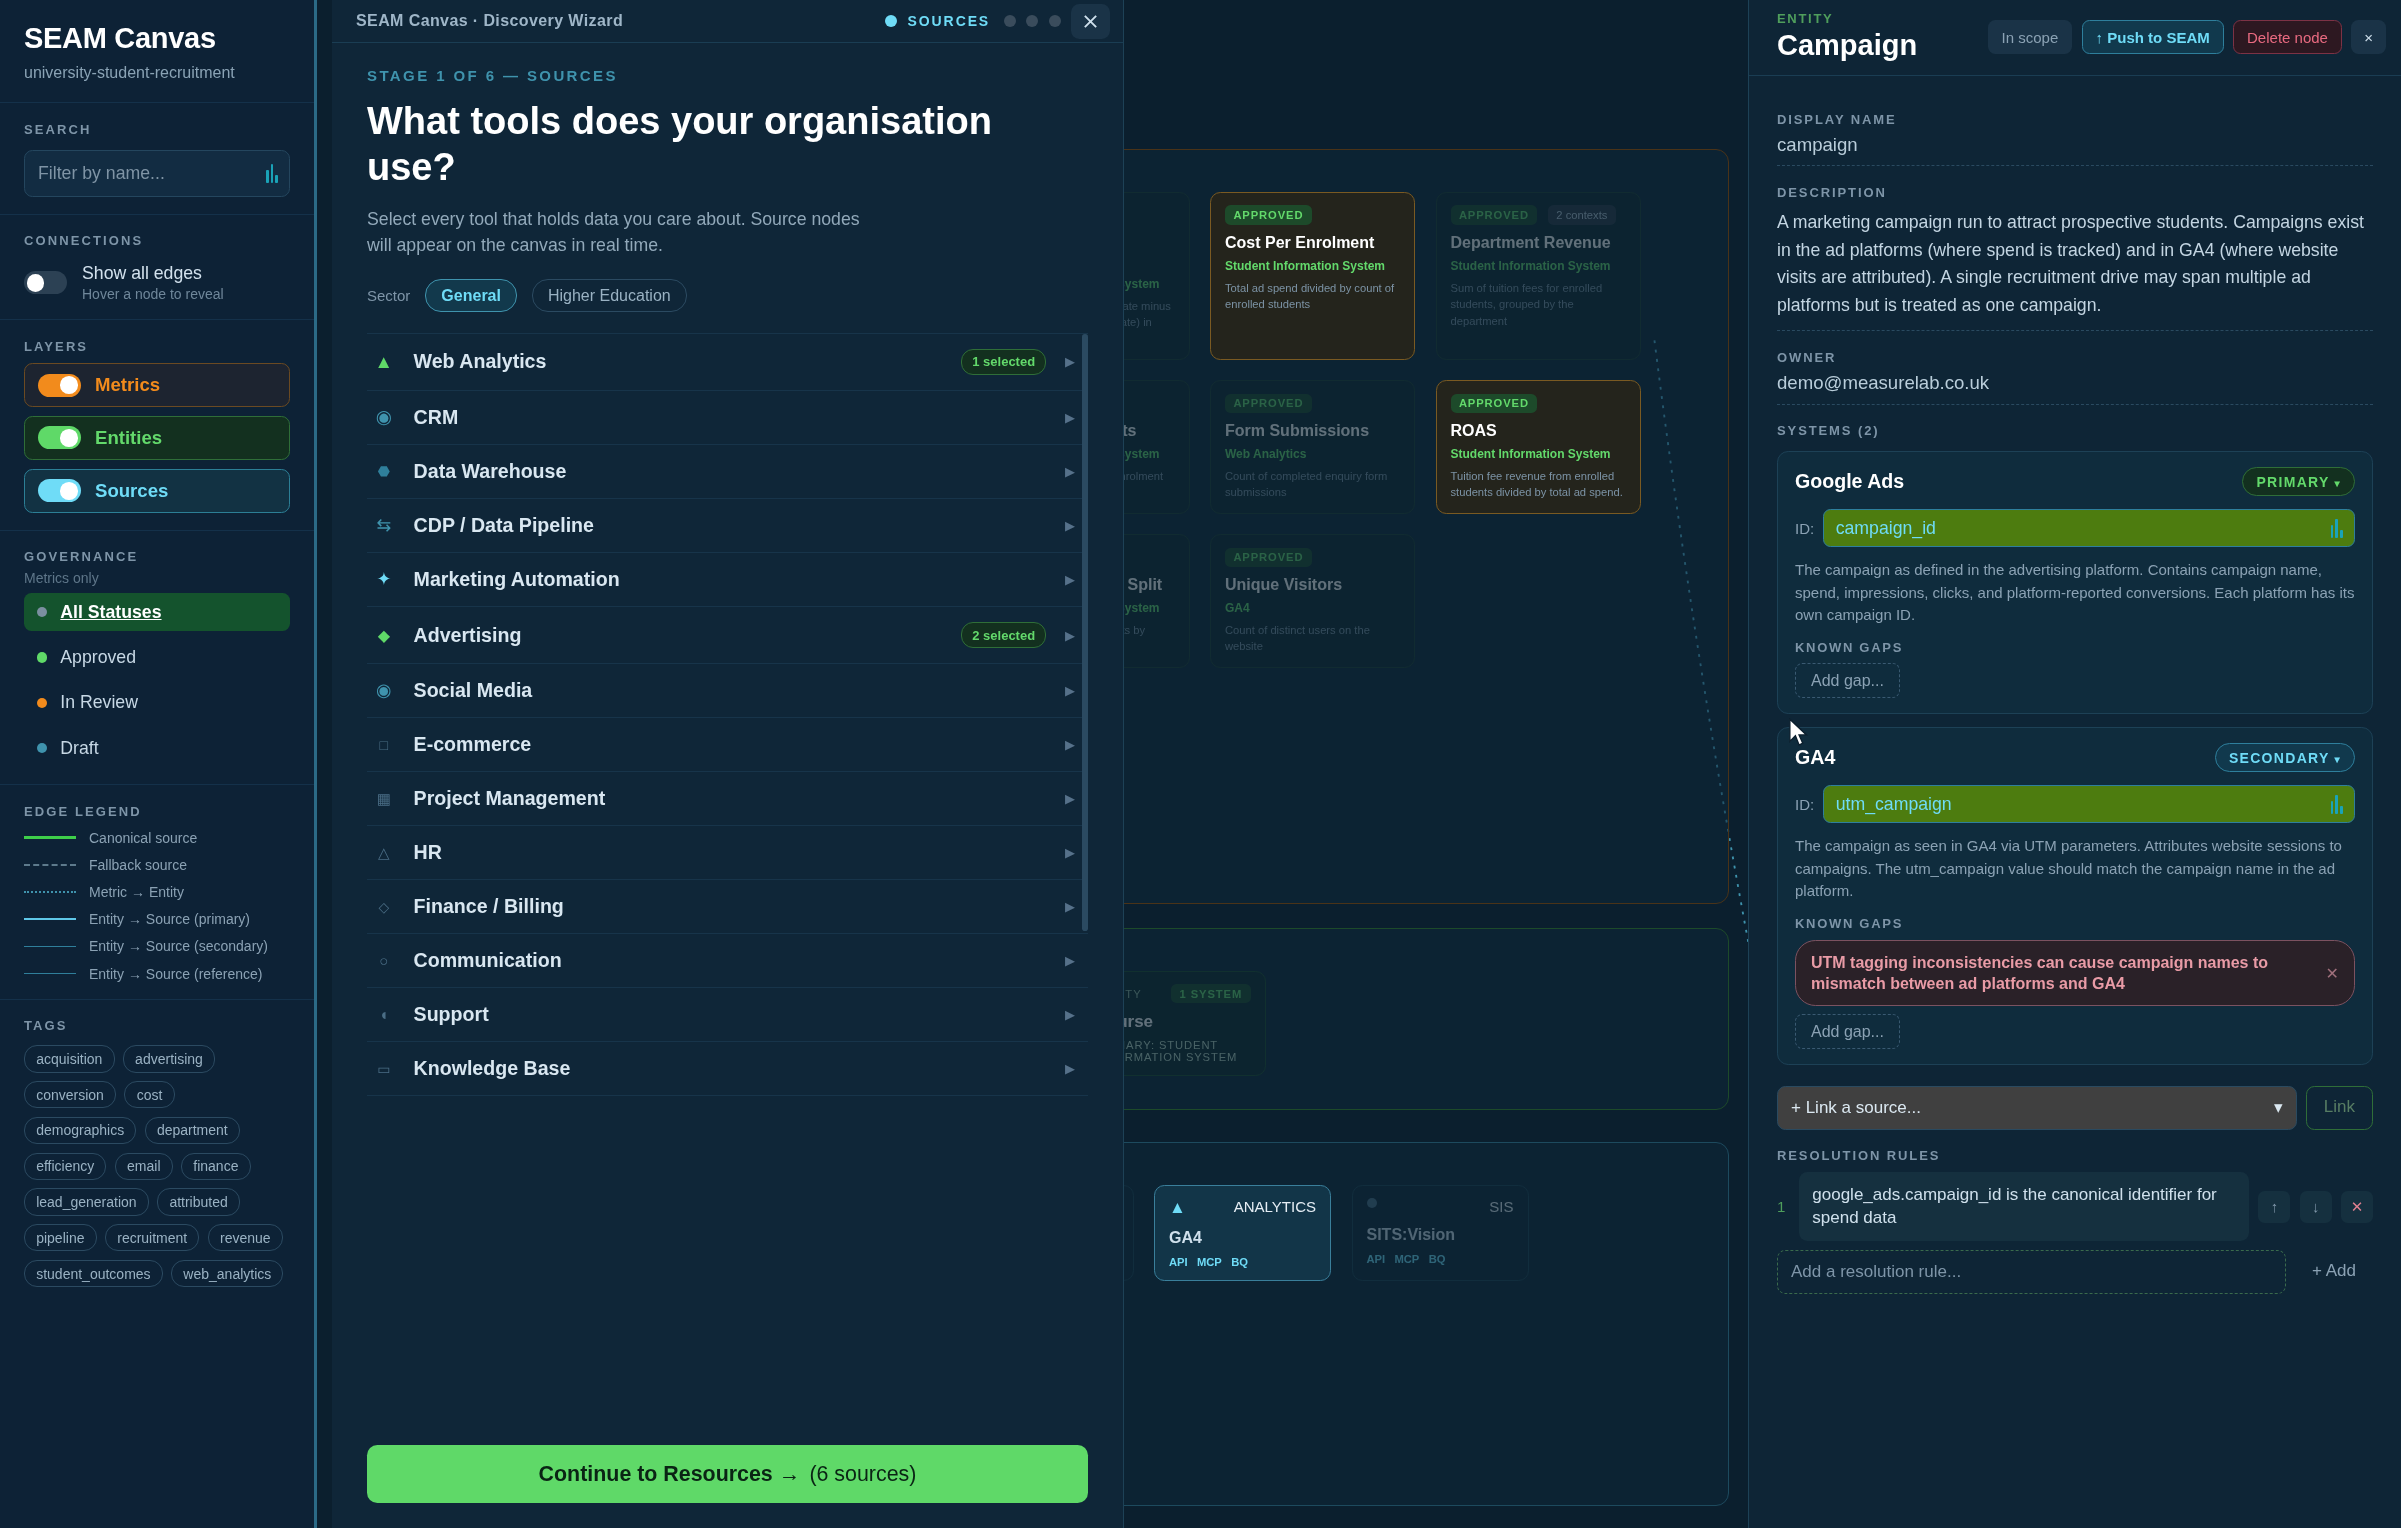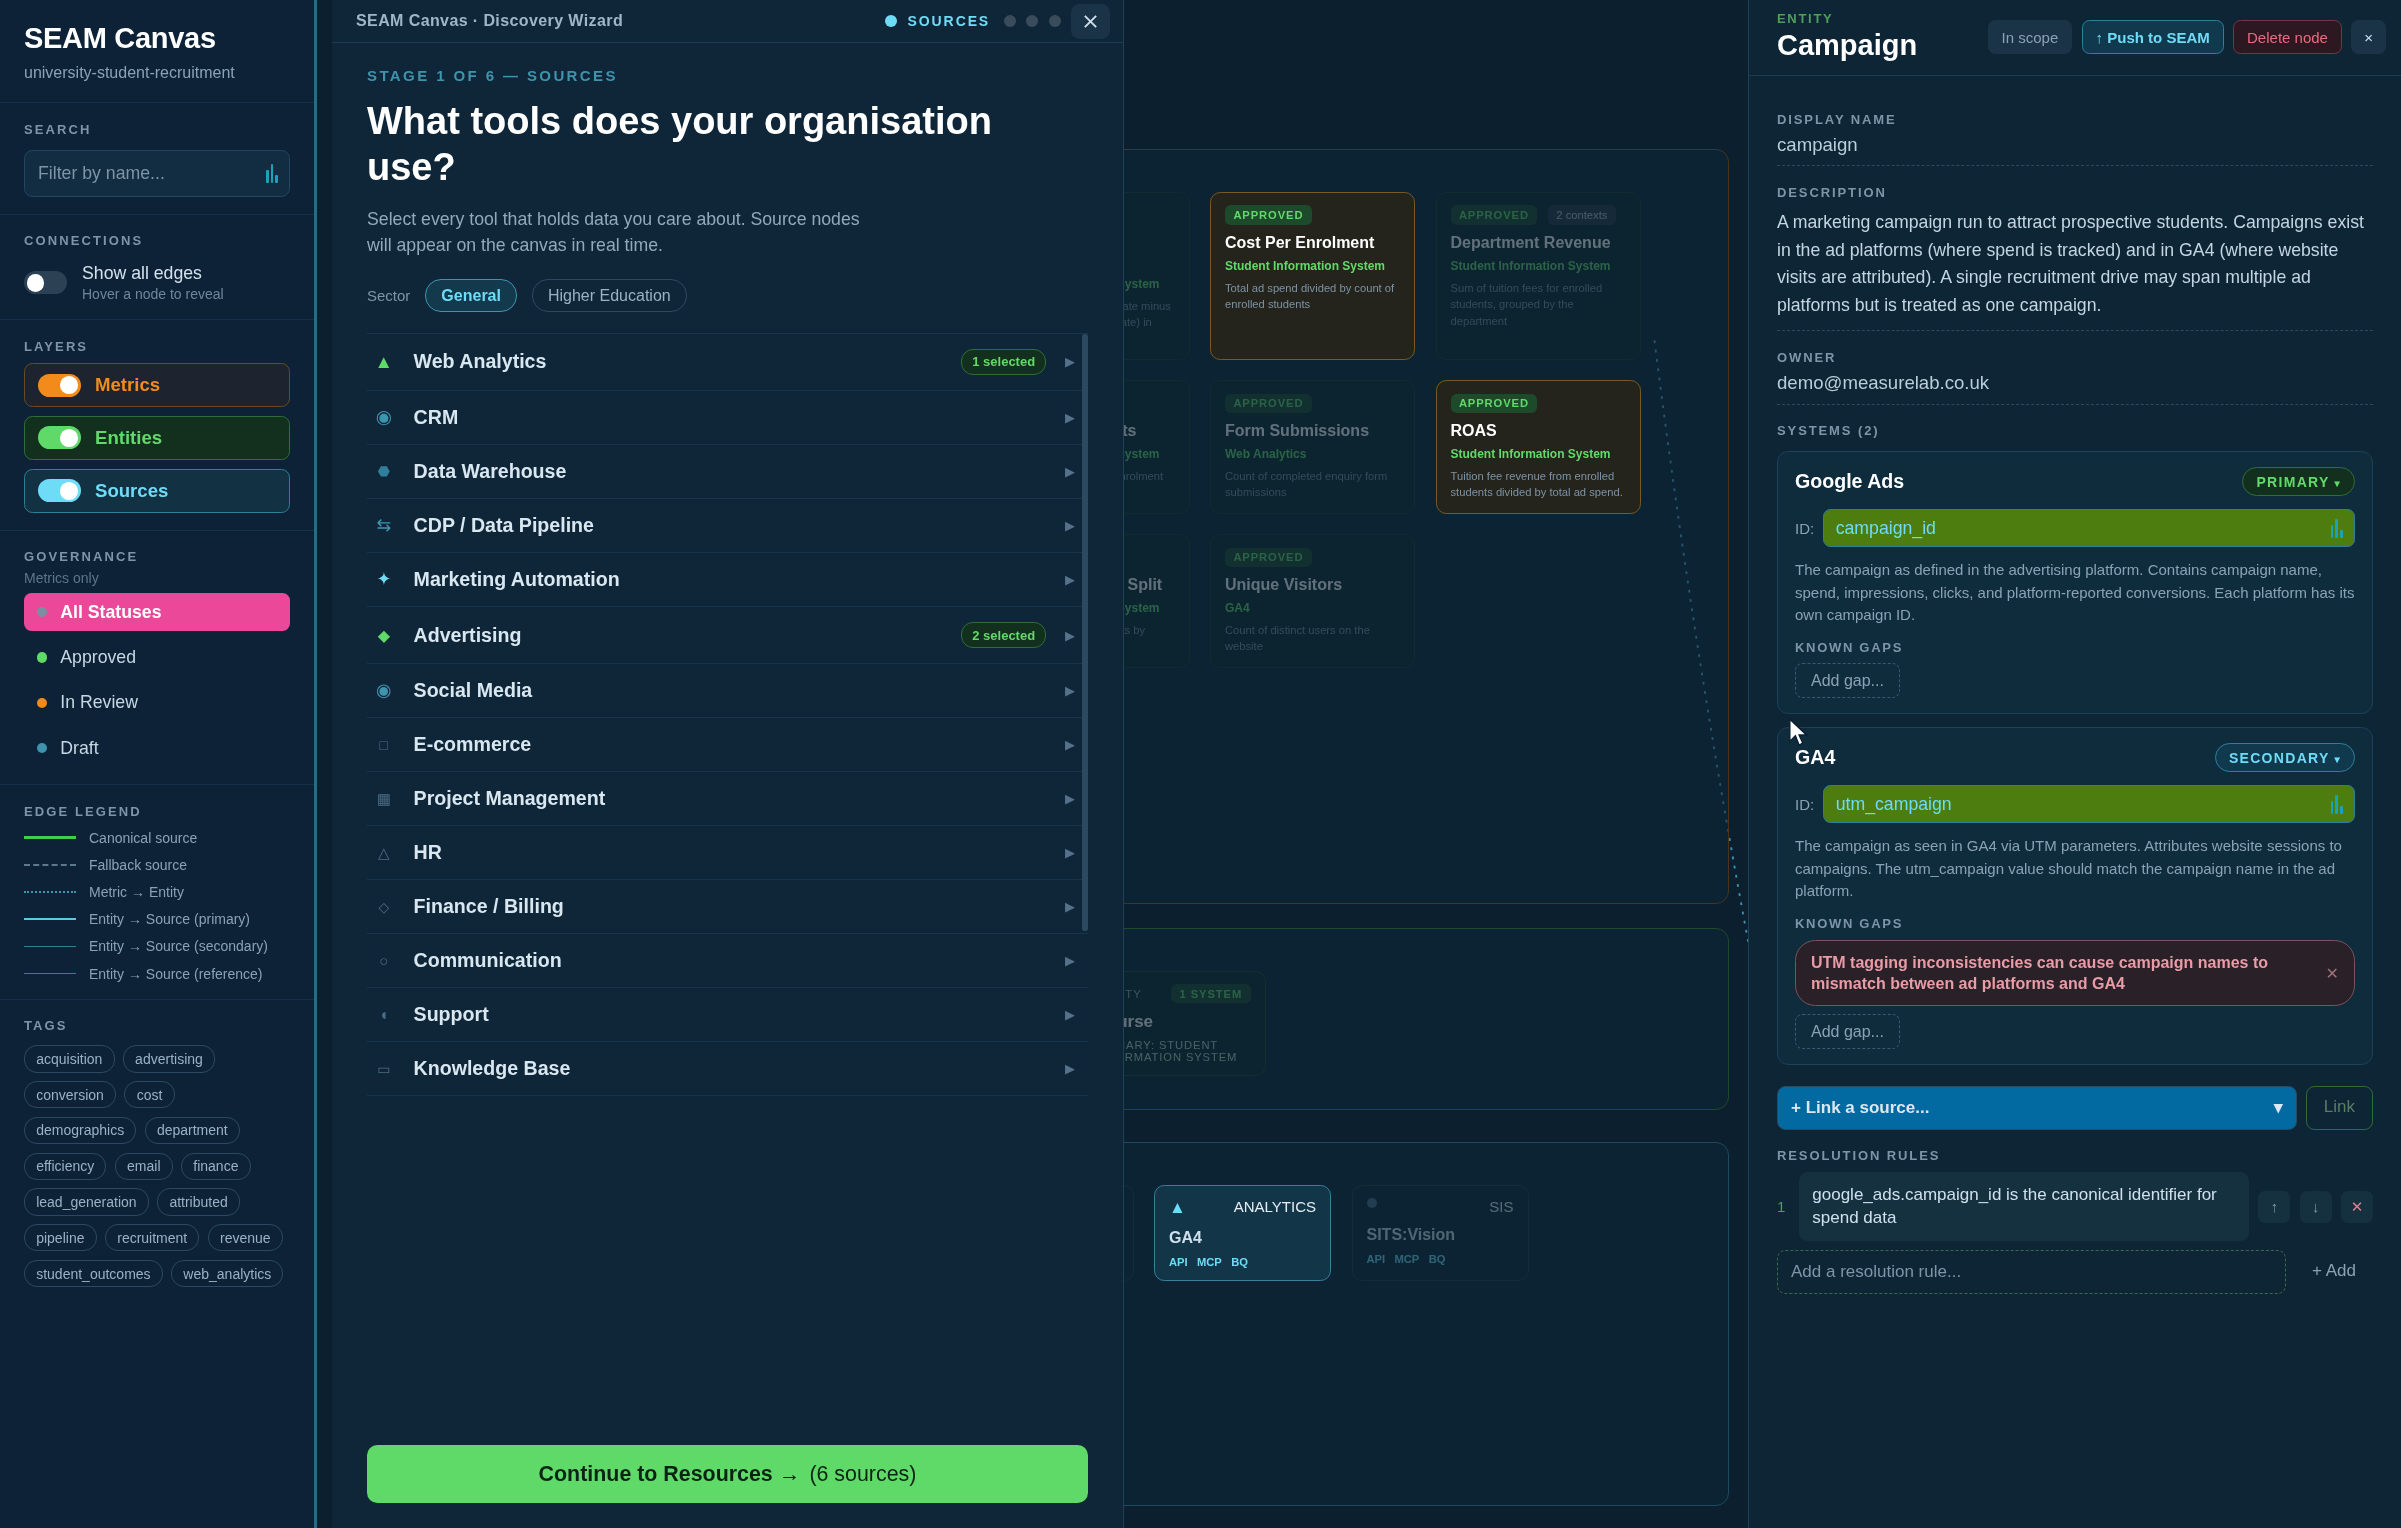--- a/index.html
+++ b/index.html
@@ -56,21 +56,21 @@
   }
   .layer-row .lname { font-size: 18.6px; font-weight: bold; }
   .layer-metrics { background: #1d2430; border-color: #6b4a22; }
   .layer-metrics .lname { color: #f28b1c; }
   .layer-entities { background: #13301f; border-color: #2f6e38; }
   .layer-entities .lname { color: #63d96b; }
   .layer-sources { background: #123243; border-color: #2c7f96; }
   .layer-sources .lname { color: #6fdcf7; }
 
   .status-row { display: flex; align-items: center; gap: 13px; padding: 8.4px 13px; border-radius: 7.5px; margin-top: 7.5px; font-size: 17.7px; color: #c7d8e5; }
-  .status-row.active { background: #ec4899; color: #fff; font-weight: bold; }
+  .status-row.active { background: #14532d; color: #fff; font-weight: bold; text-decoration: underline; }
   .dot { width: 10.3px; height: 10.3px; border-radius: 50%; flex: 0 0 10.3px; }
 
   .legend-row { display: flex; align-items: center; gap: 13px; margin-top: 11.2px; font-size: 14px; color: #8ba2b4; }
   .lkey { width: 52px; height: 0; flex: 0 0 52px; }
 
   .tags-wrap { display: flex; flex-wrap: wrap; gap: 8.4px; margin-top: 12px; }
   .tag {
     border: 0.9px solid #2b4a61; border-radius: 13px; padding: 4.7px 11.2px;
     font-size: 14px; color: #9ab2c3;
   }
@@ -235,22 +235,22 @@
   }
   .gapitem {
     display: flex; align-items: center; gap: 9.3px; margin-top: 9.3px;
     border: 0.9px solid #7c5260; background: #2a2128; border-radius: 20.5px; padding: 10.3px 15px;
   }
   .gapitem .gtxt { flex: 1; font-size: 16px; color: #e99ba6; line-height: 1.35; font-weight: bold; }
   .gapitem .gx { color: #a0707c; font-size: 16px; }
 
   .linkrow { display: flex; gap: 9.3px; margin-top: 20.5px; }
   .select {
-    flex: 1; border: 0.9px solid #2a4a60; border-radius: 8.4px; background: #0369a1;
-    padding: 10.3px 13px; font-size: 17px; color: #dbe8f1; font-weight: bold;
+    flex: 1; border: 0.9px solid #2a4a60; border-radius: 8.4px; background: #404040;
+    padding: 10.3px 13px; font-size: 17px; color: #dbe8f1; font-weight: normal;
     display: flex; align-items: center; justify-content: space-between;
   }
   .linkbtn { border: 0.9px solid #2f6e38; border-radius: 8.4px; padding: 10.3px 17px; font-size: 17px; color: #577d63; }
 
   .rule-row { display: flex; align-items: center; gap: 9.3px; margin-top: 9.3px; }
   .rule-num { font-size: 15px; color: #4f9e5c; width: 13px; }
   .rule-box { flex: 1; background: #15303f; border-radius: 8.4px; padding: 11.2px 13px; font-size: 17px; color: #cfe0ec; line-height: 1.35; }
   .rbtn { width: 32px; height: 32px; border-radius: 6.5px; background: #15303f; color: #7e95a8; display: flex; align-items: center; justify-content: center; font-size: 15px; }
   .rbtn.x { color: #e08090; }
   .addrule-row { display: flex; gap: 9.3px; margin-top: 9.3px; }

